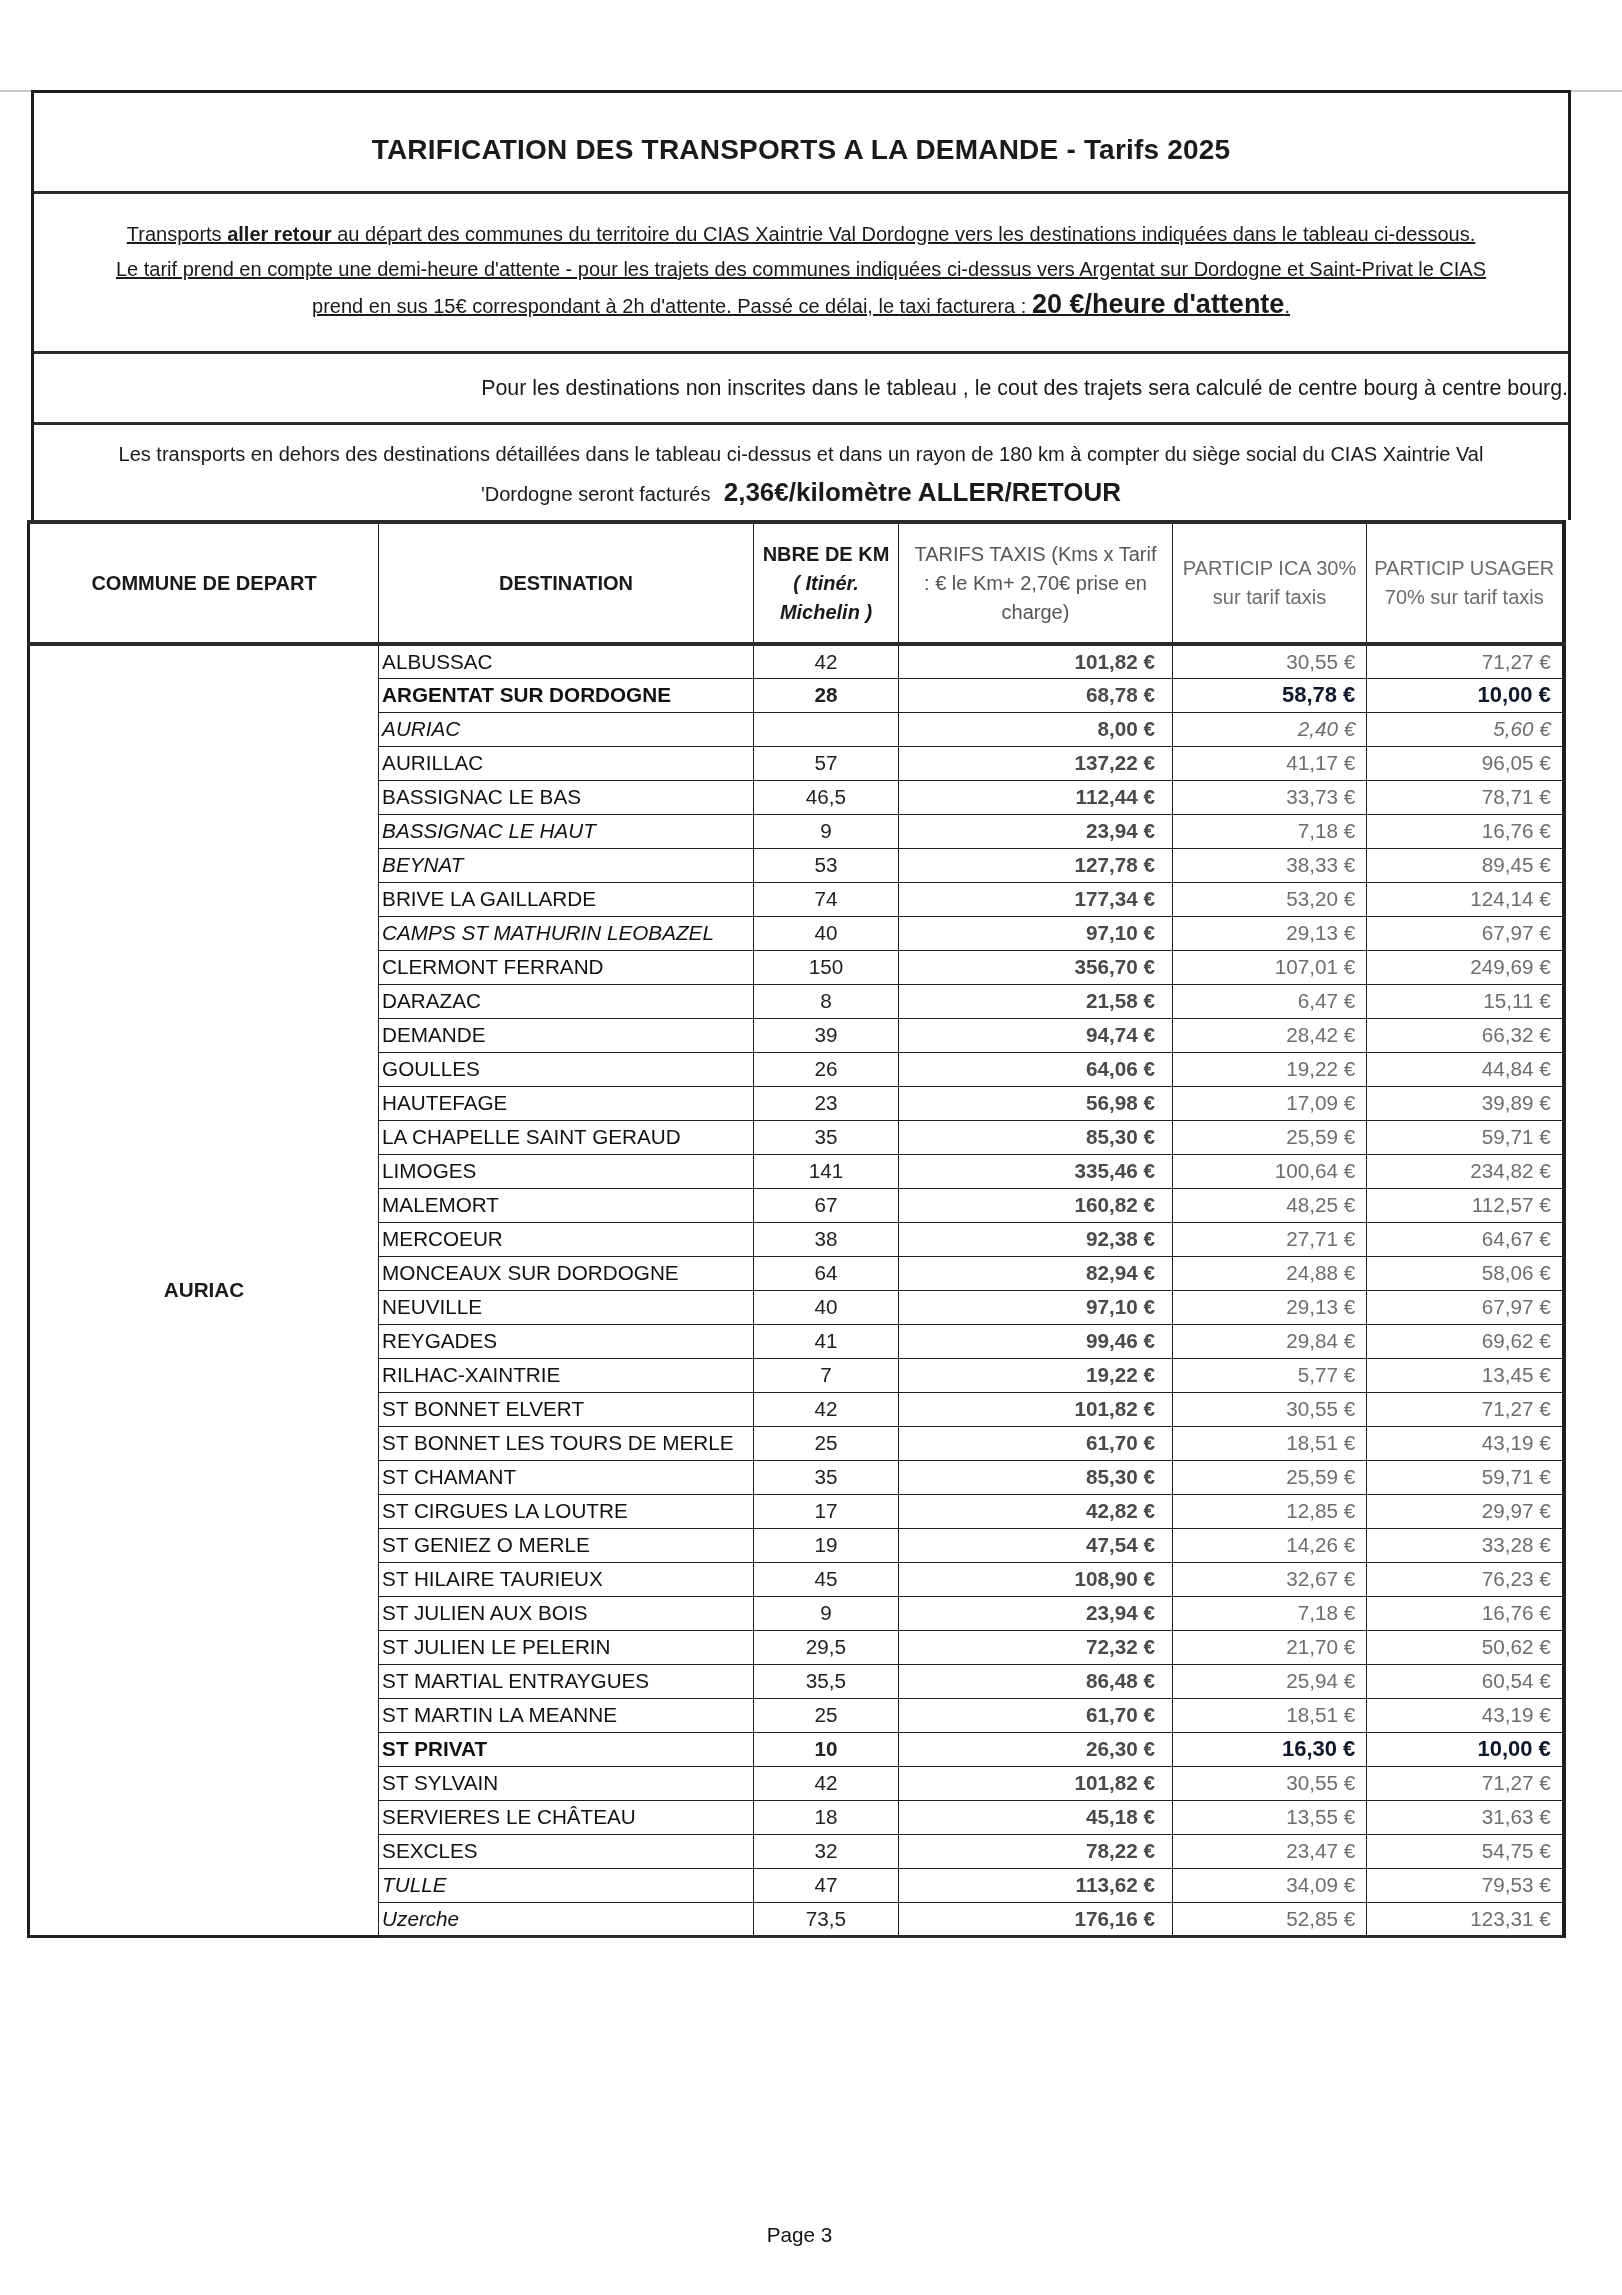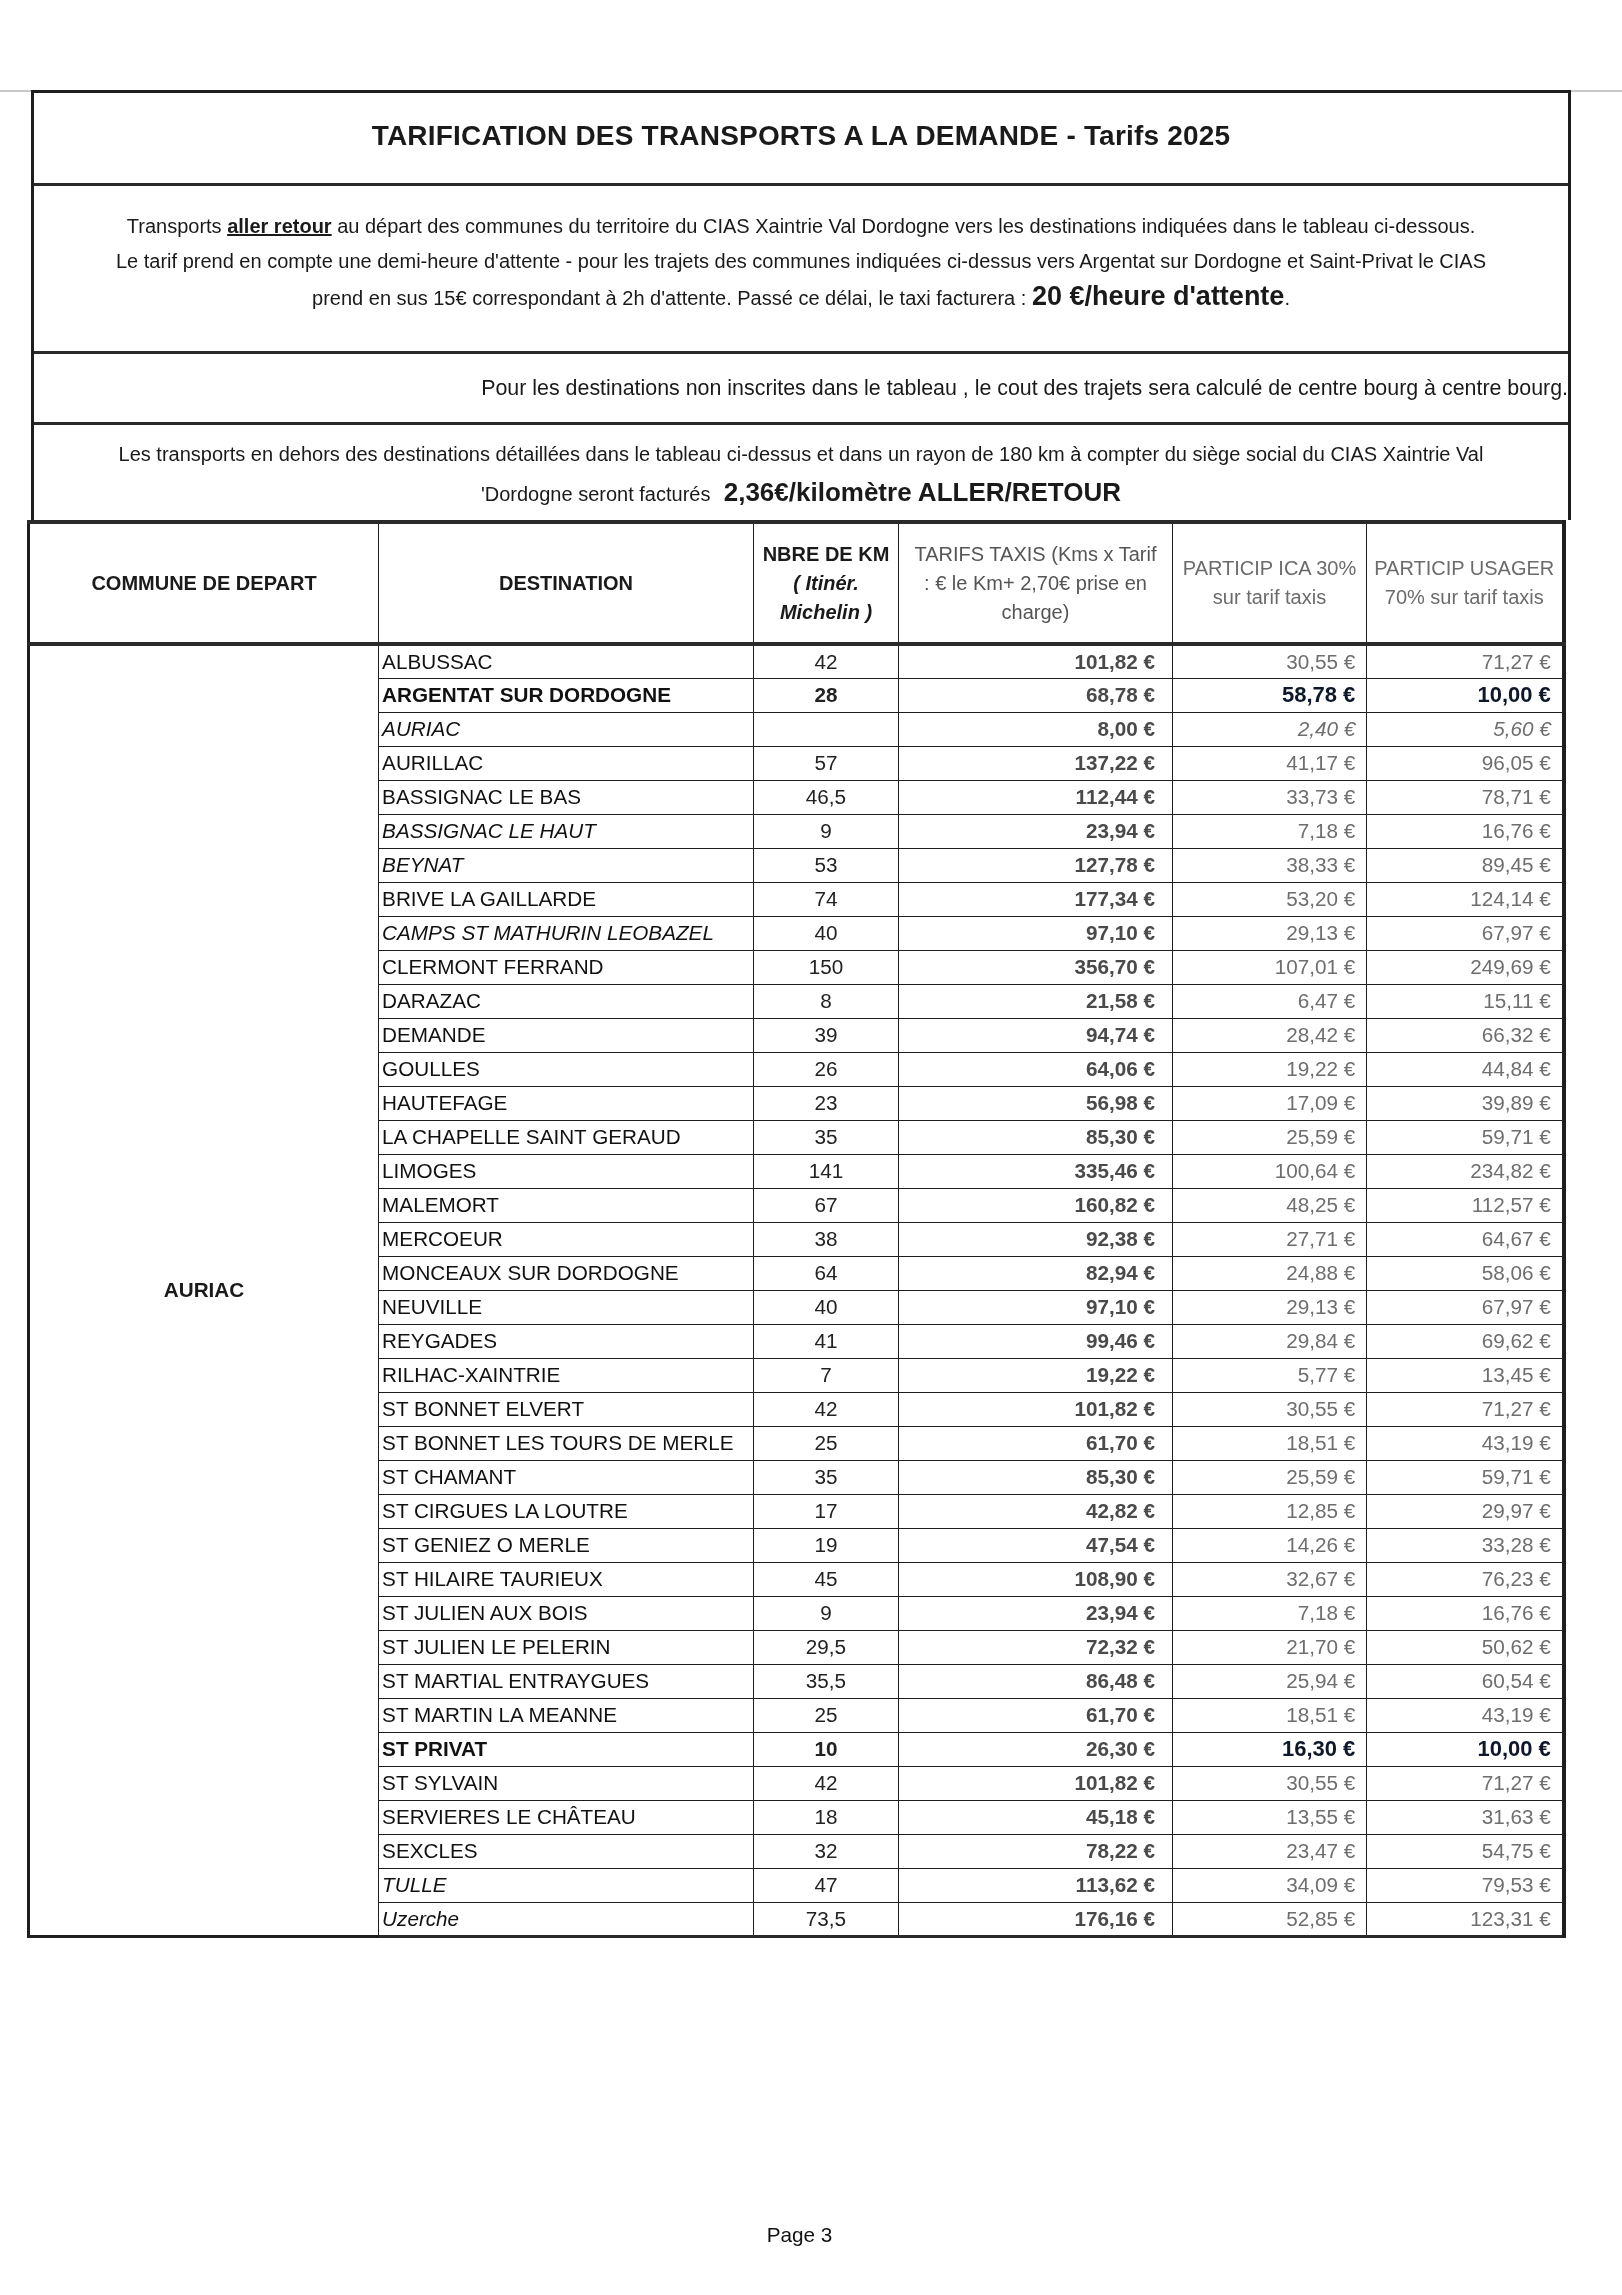--- a/index.html
+++ b/index.html
@@ -5,22 +5,22 @@
   html, body { margin:0; padding:0; background:#ffffff; }
   body { width:1623px; height:2295px; position:relative; overflow:hidden;
          font-family:"Liberation Sans", "DejaVu Sans", sans-serif; color:#1a1a1a; }
   .topline { position:absolute; left:0; top:90px; width:1623px; height:1.5px; background:#c8c8c8; }
 
   .frame { position:absolute; left:31px; top:90px; width:1540px; height:430px;
            border:3.1px solid #1e1e1e; border-bottom:none; box-sizing:border-box; }
   .band { position:absolute; left:0; width:100%; box-sizing:border-box;
           display:flex; flex-direction:column; align-items:center; justify-content:center; text-align:center; }
   .band.sep { border-top:3.8px solid #2a2a2a; }
-  .title { top:0; height:86px; font-weight:bold; font-size:28px; letter-spacing:0.2px; }
-  .para { top:90px; height:156px; font-size:20px; line-height:35px; padding:0 6.1px; }
+  .title { top:14px; height:86px; font-weight:bold; font-size:28px; letter-spacing:0.2px; }
+  .para { top:98px; height:156px; font-size:20px; line-height:35px; padding:0 6.1px;text-decoration:underline; }
   .para .line { white-space:nowrap; }
   .para u { font-weight:bold; }
   .para .big { font-weight:bold; font-size:27px; }
   .nonlisted { top:258px; height:71px; font-size:21.4px;align-items:flex-end; }
   .outside { top:329px; height:101px; font-size:20px; line-height:38px; }
   .outside .big { font-weight:bold; font-size:26px; margin-left:7.7px; }
 
   table.tarifs { position:absolute; left:27px; top:520px; border-collapse:collapse; table-layout:fixed; }
   table.tarifs th, table.tarifs td { border:1.5px solid #1e1e1e; box-sizing:border-box; }
   table.tarifs thead th { height:122px; font-size:20px; line-height:29px; font-weight:bold; text-align:center;

